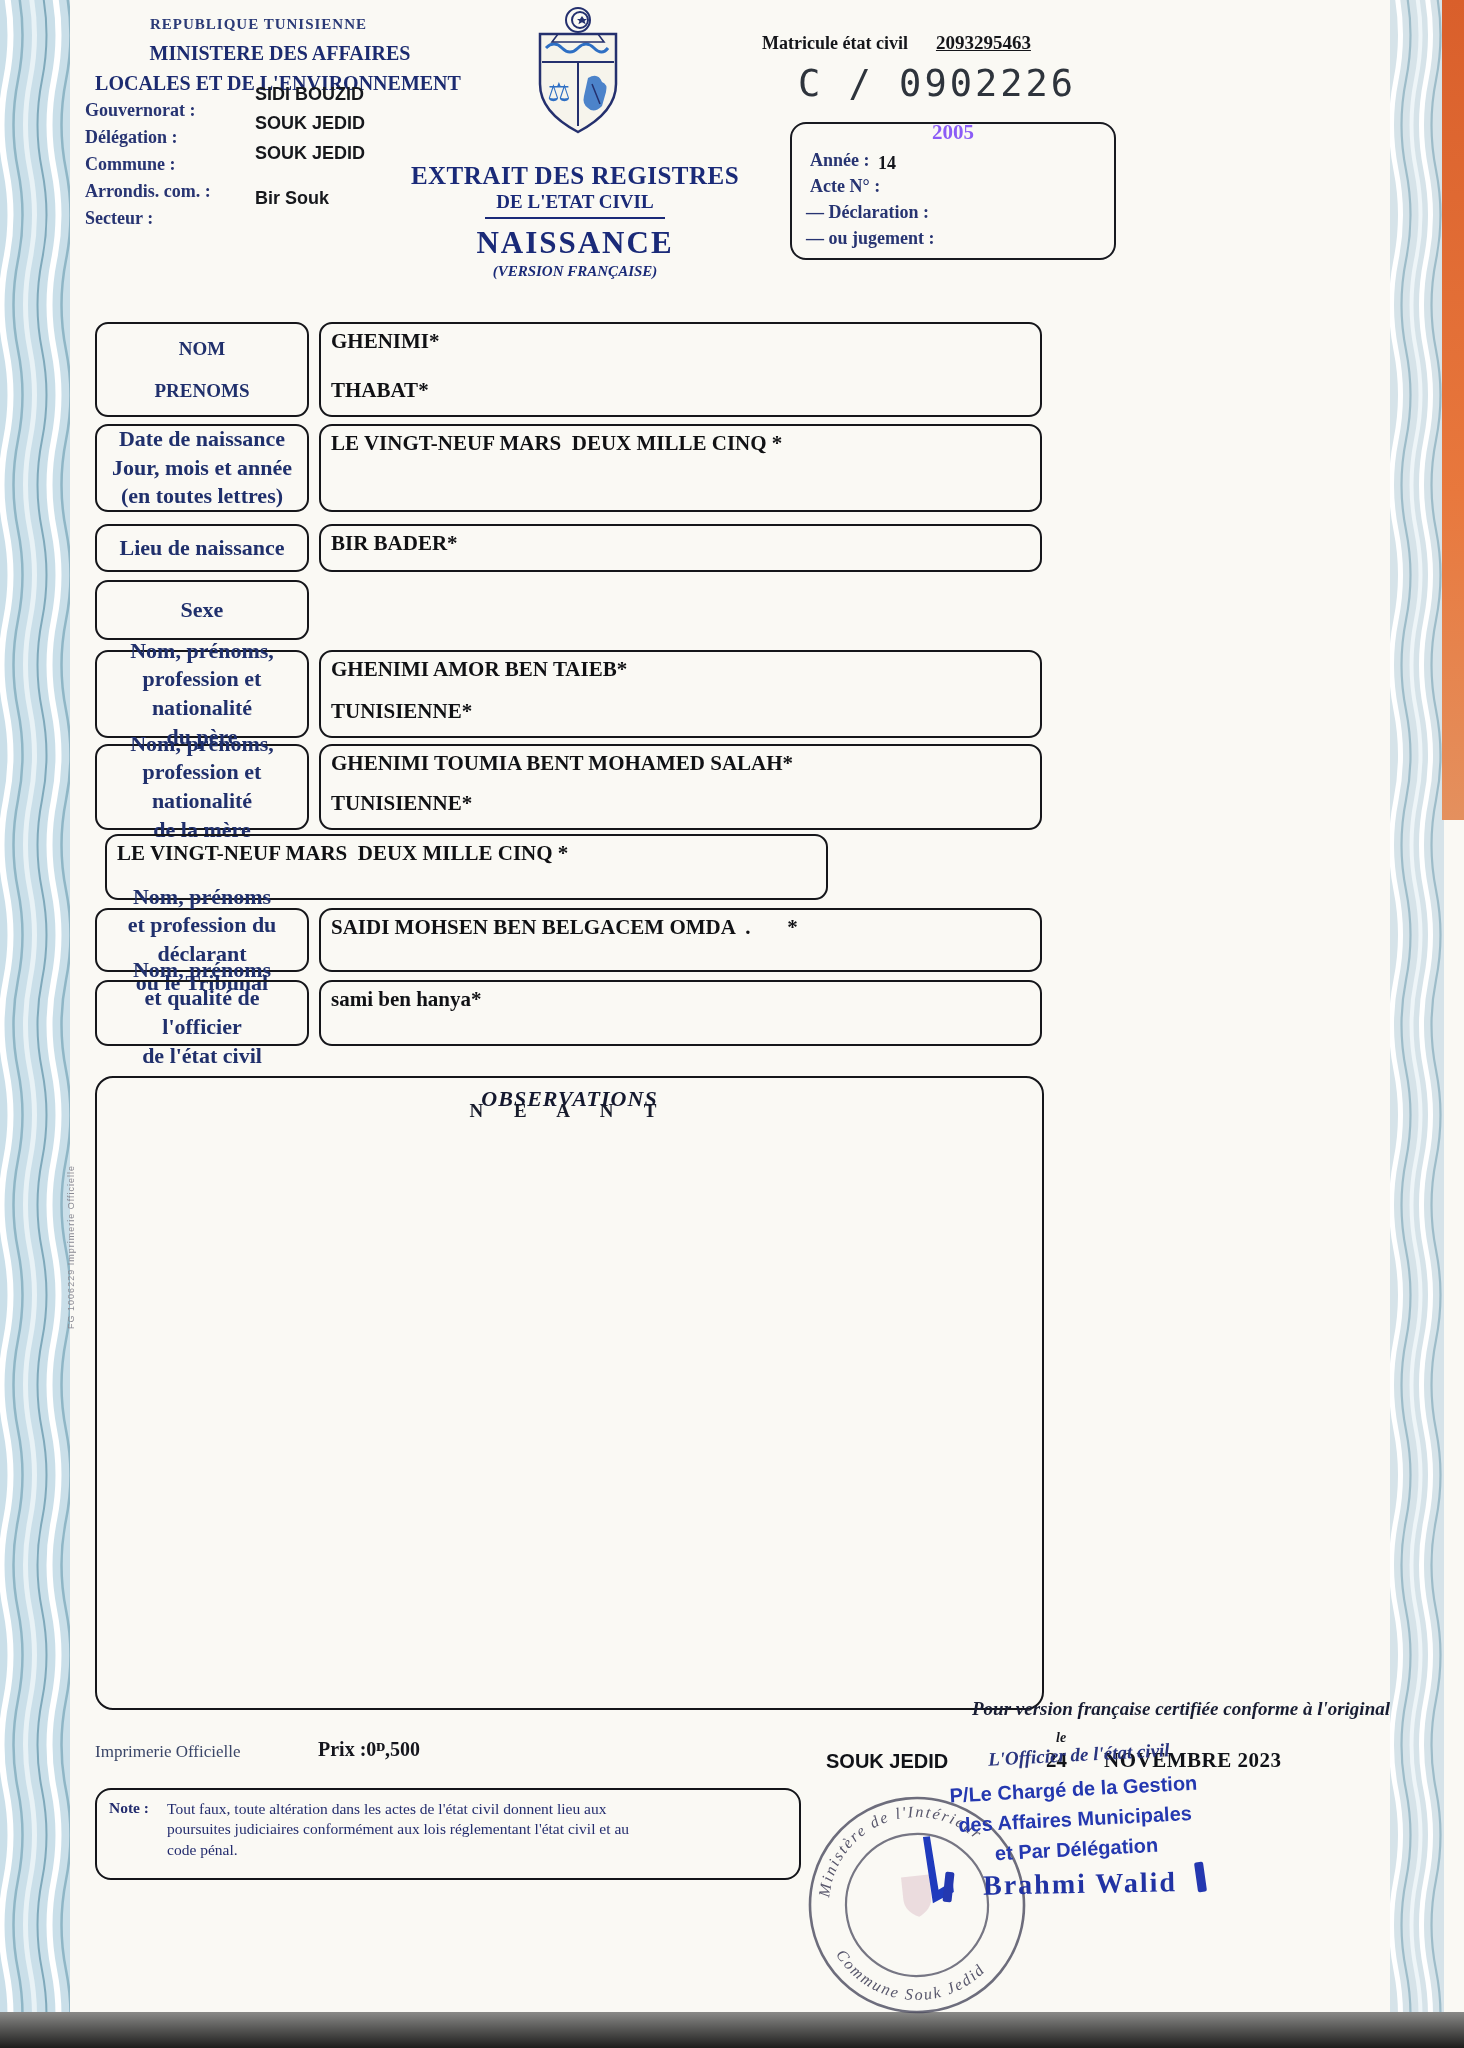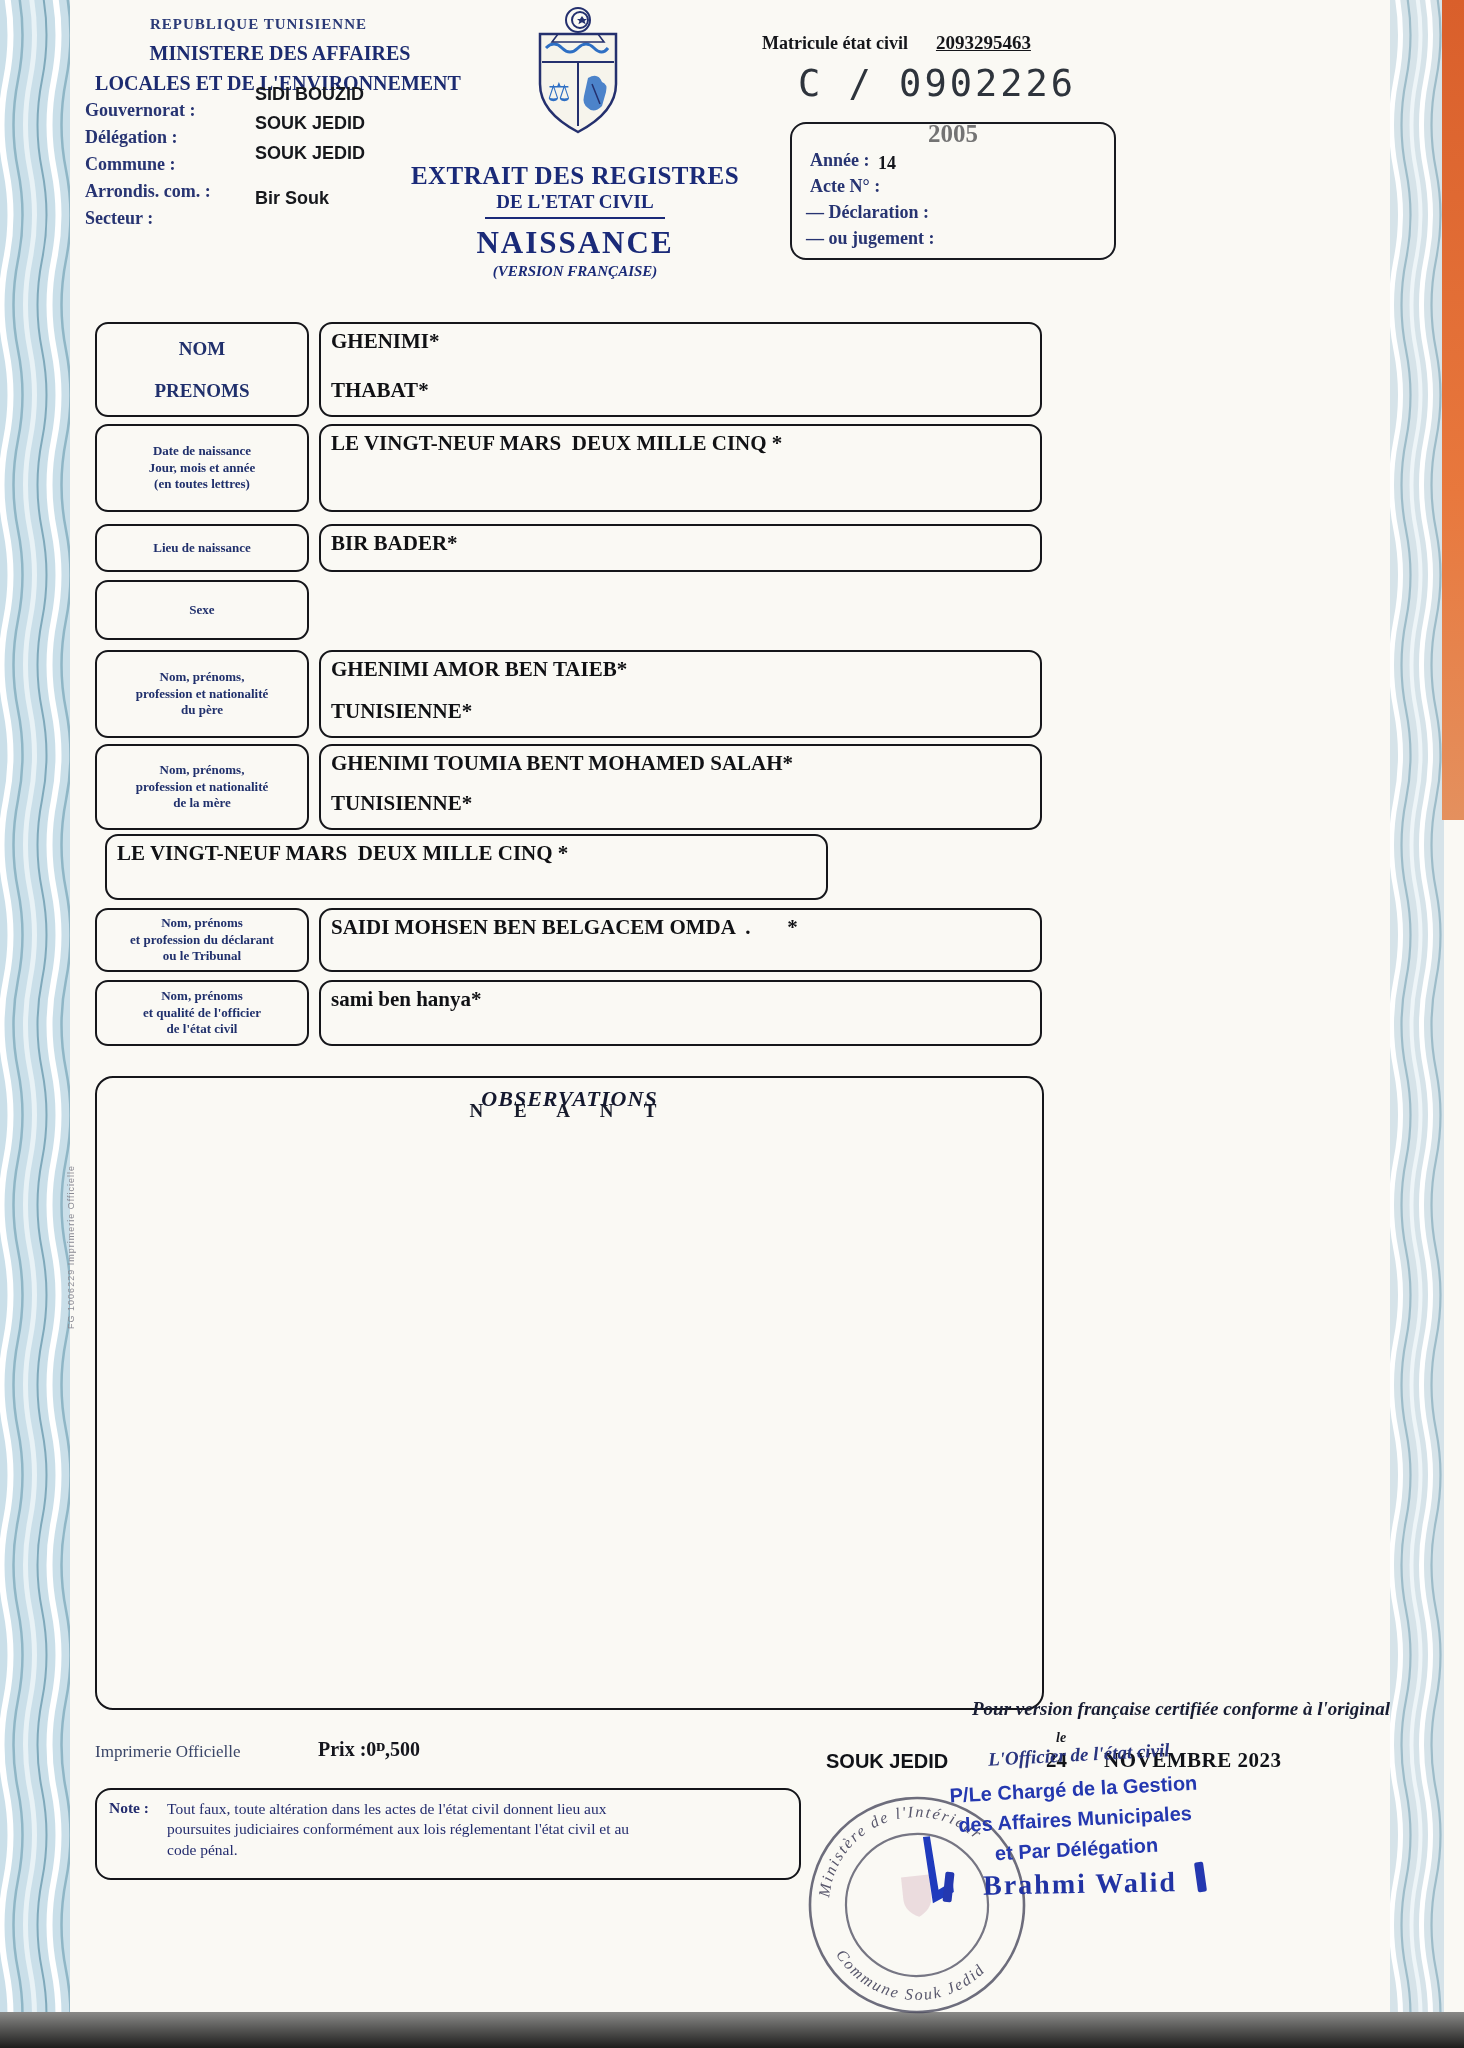--- a/index.html
+++ b/index.html
@@ -33,30 +33,30 @@
   .t-rule{width:180px;height:2px;background:#1a2a78;margin:4px auto 6px auto;}
   .t3{font-size:31px;font-weight:bold;letter-spacing:2px;}
   .t4{font-size:15px;font-weight:bold;font-style:italic;margin-top:2px;}
   .matricule{position:absolute;left:762px;top:32px;font-size:18px;font-weight:bold;color:#15161a;}
   .matricule .mval{margin-left:28px;font-size:19px;text-decoration:underline;}
   .cnum{position:absolute;left:798px;top:62px;font-family:"DejaVu Sans Mono",monospace;
         font-size:37px;color:#2e343c;letter-spacing:3px;}
   .acte-box{position:absolute;left:790px;top:122px;width:322px;height:134px;
         border:2.4px solid #181a20;border-radius:16px;}
   .acte-year{position:absolute;left:0;top:-4px;width:100%;text-align:center;
-        font-size:25px;font-weight:bold;color:#737373;}
+        font-size:21px;font-weight:bold;color:#8b5cf6;}
   .acte-line{position:absolute;left:18px;font-size:18px;color:#273472;font-weight:bold;}
   .al1{top:26px}.al2{top:52px}.al3{top:78px;left:14px}.al4{top:104px;left:14px}
   .acte-annee-val{position:absolute;left:86px;top:29px;font-size:18px;font-weight:bold;color:#14161c;}
   
   .rows{position:absolute;left:95px;top:322px;width:945px;}
   .row{position:relative;display:flex;}
   .label-box{width:210px;border:2.4px solid #15161a;border-radius:13px;flex:none;
         display:flex;align-items:center;justify-content:center;text-align:center;}
-  .label-text{font-size:13px;font-weight:bold;color:#20306c;line-height:1.3;white-space:pre-line;padding:2px 6px;}
+  .label-text{font-size:22px;font-weight:bold;color:#20306c;line-height:1.3;white-space:pre-line;padding:2px 6px;}
   .value-box{margin-left:10px;width:723px;border:2.4px solid #15161a;border-radius:13px;flex:none;
         display:flex;flex-direction:column;justify-content:space-between;
         padding:5px 0 13px 10px;box-sizing:border-box;}
   .vline{font-size:21px;font-weight:bold;color:#101114;white-space:pre;line-height:1.15;}
   .row{margin-bottom:8px;}
   .row:nth-child(1){height:95px;margin-bottom:7px;}
   .row:nth-child(1) .label-text{font-size:19px;line-height:2.2;}
   .row:nth-child(2){height:88px;margin-bottom:12px;}
   .row:nth-child(3){height:48px;}
   .row:nth-child(4){height:60px;margin-bottom:10px;}

